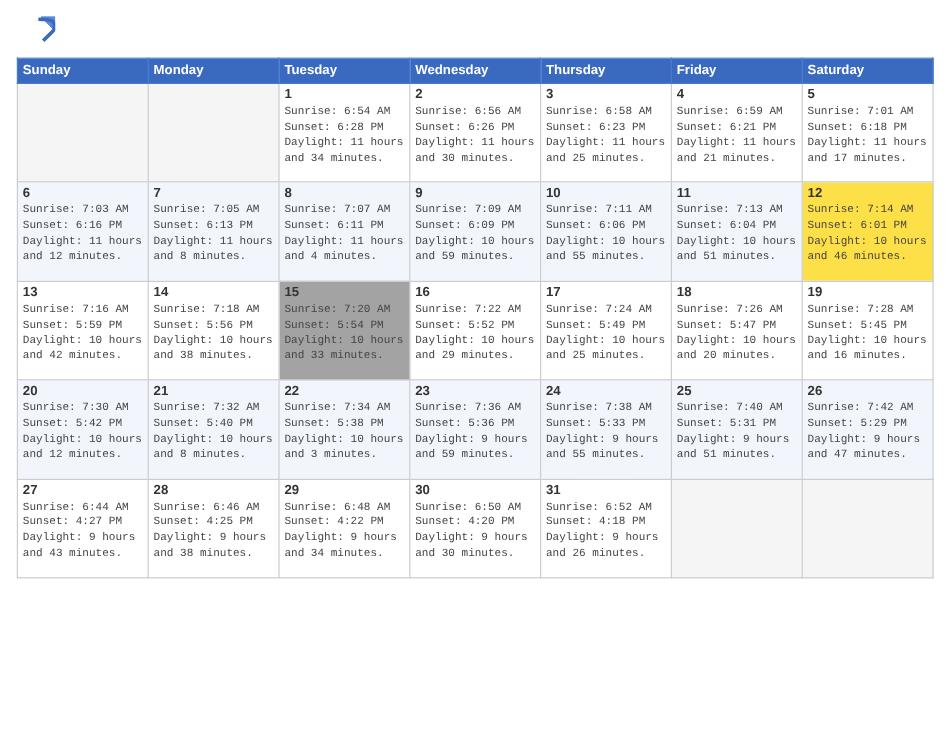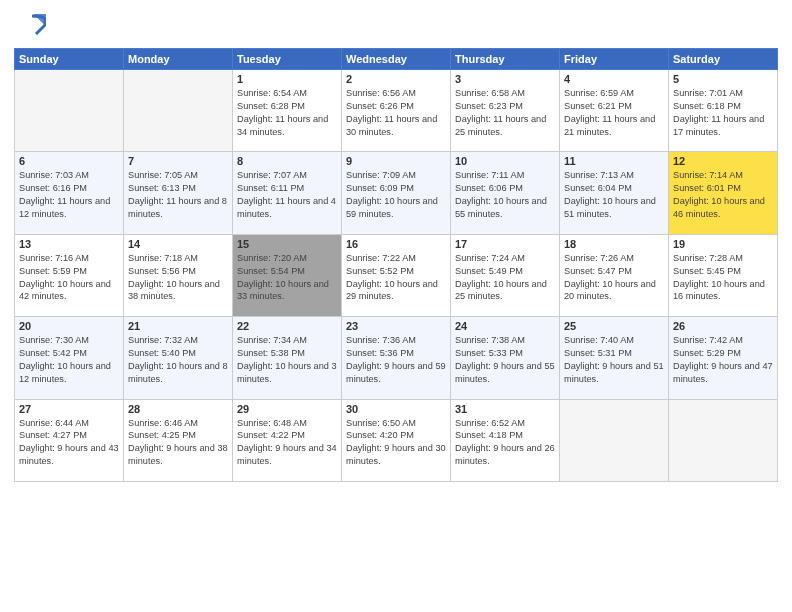--- a/index.html
+++ b/index.html
@@ -71,20 +71,21 @@
       font-size: 11px;
       font-weight: bold;
       color: #333;
       display: block;
       margin-bottom: 2px;
     }
     .day-info {
       font-size: 9.2px;
       color: #444;
       line-height: 1.4;
+      font-family: Liberation Mono, monospace;
     }
     table {
       width: 100%;
       border-collapse: collapse;
     }
     .logo-wrapper {
       display: flex;
       flex-direction: column;
       align-items: flex-start;
     }

